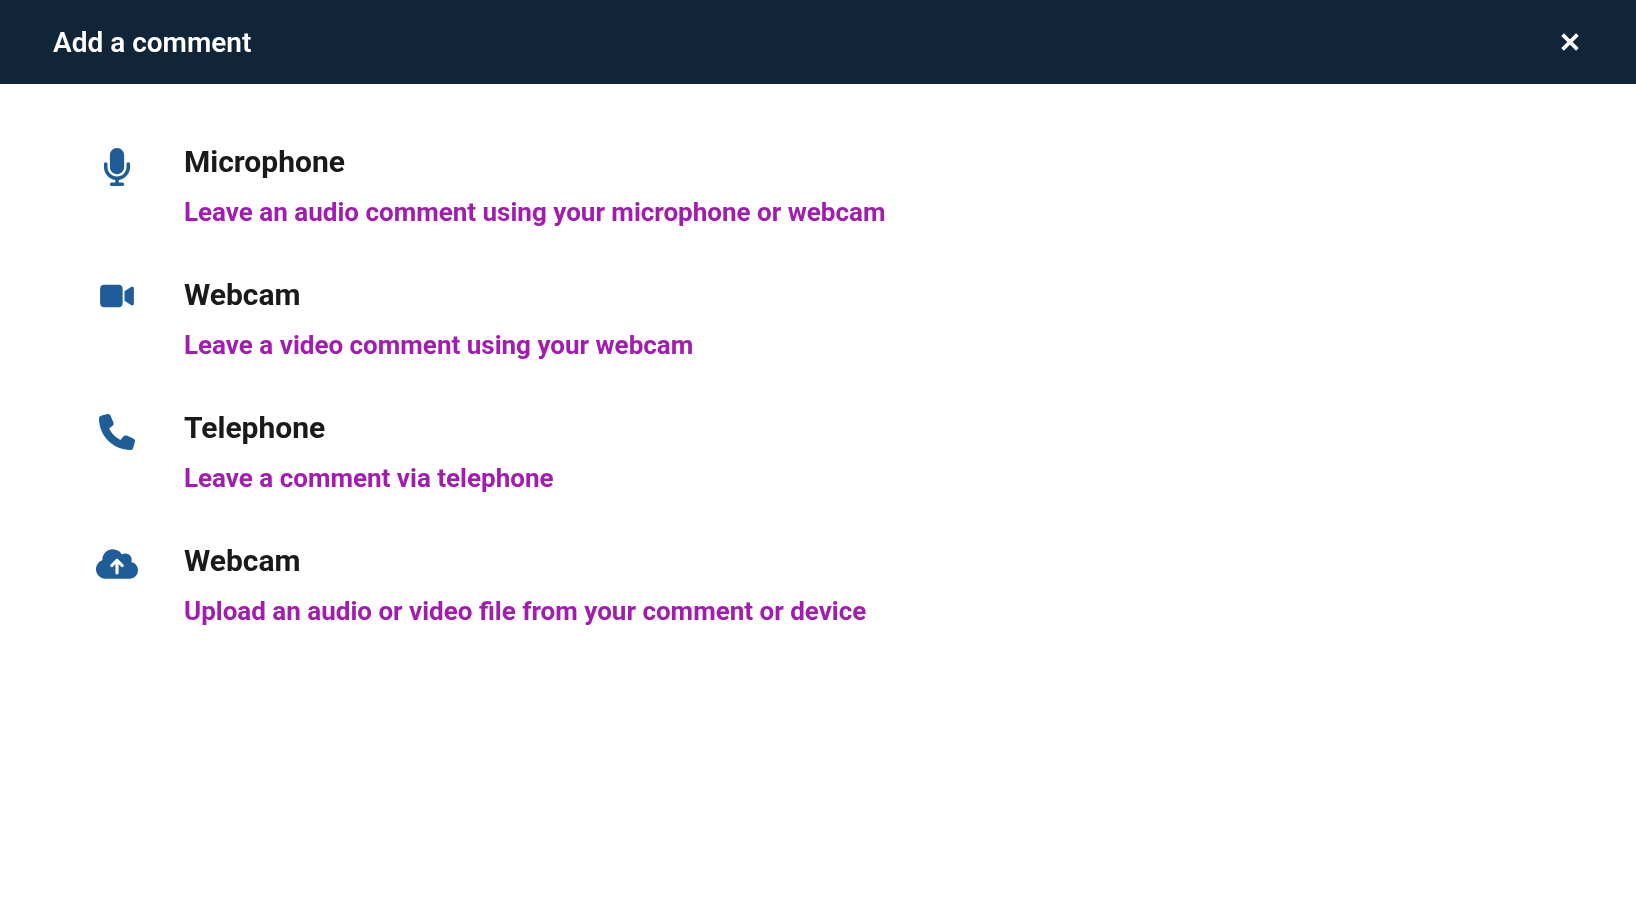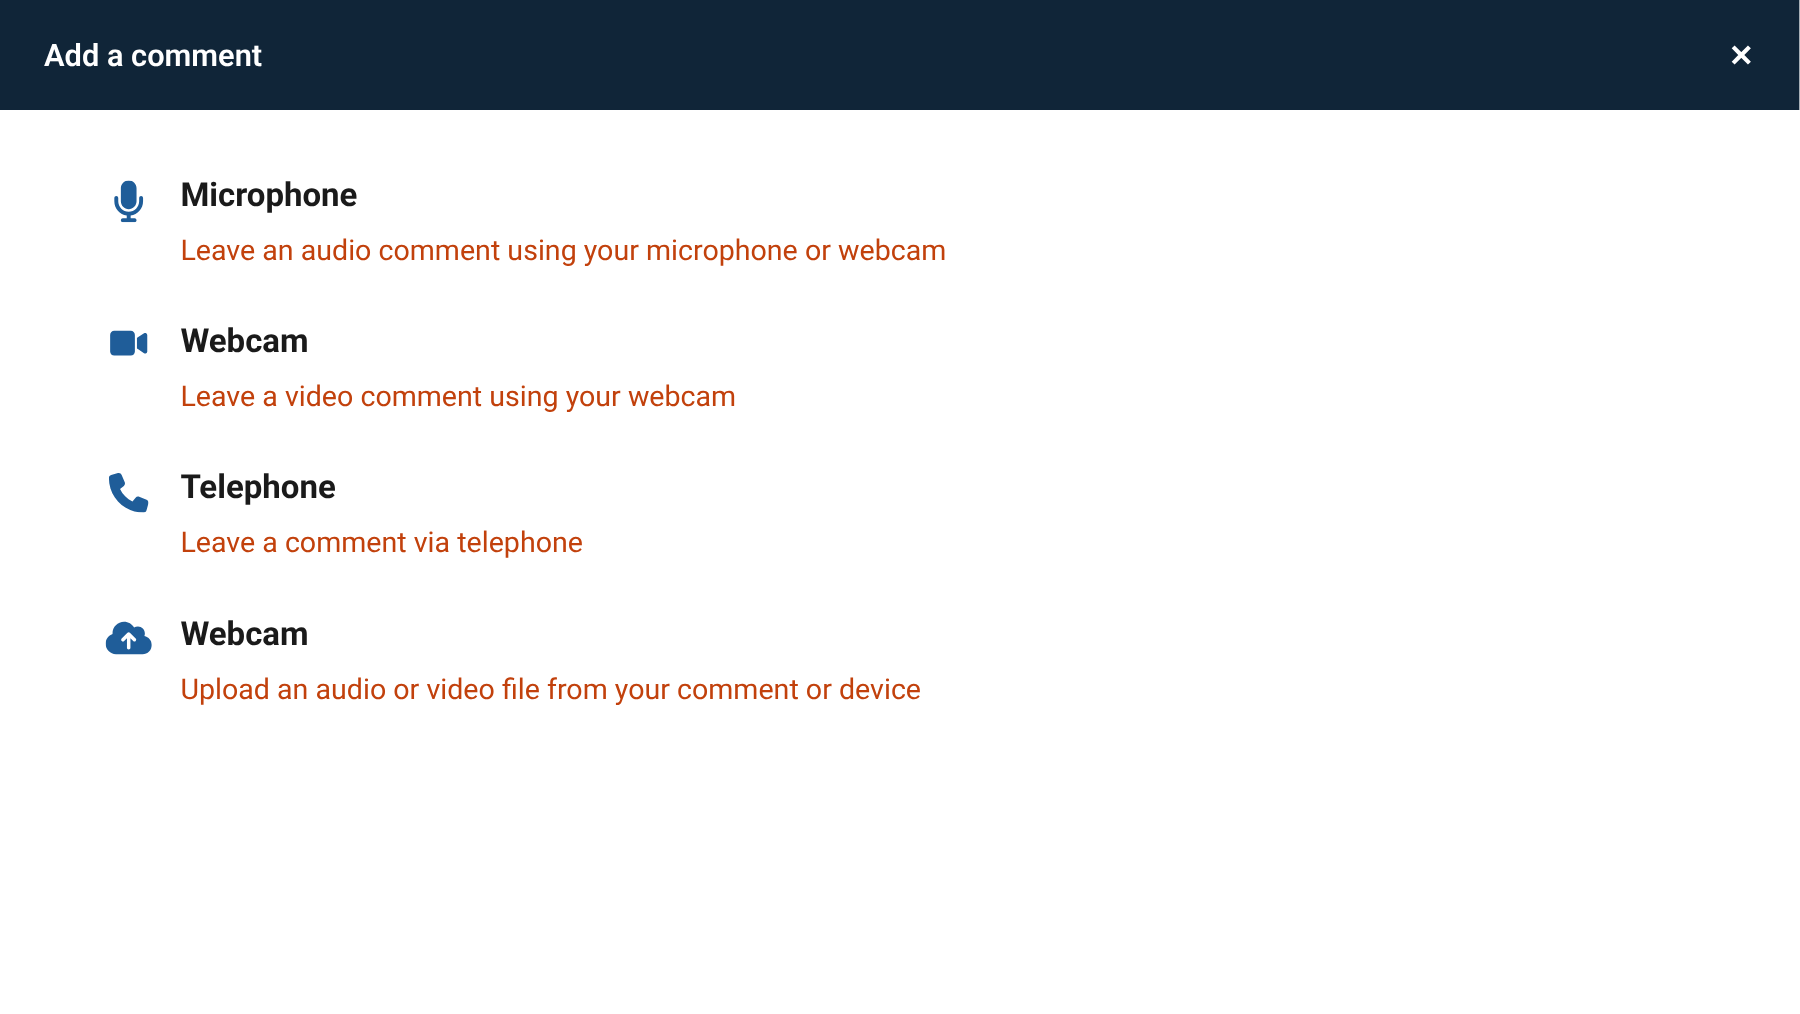--- a/index.html
+++ b/index.html
@@ -10,25 +10,25 @@
     
     body {
       font-family: -apple-system, BlinkMacSystemFont, "Segoe UI", Roboto, Helvetica, Arial, sans-serif;
       background: #ffffff;
       width: 1636px;
       height: 922px;
     }
     
     .header {
       background: #102538;
-      height: 100px;
+      height: 84px;
       display: flex;
       justify-content: space-between;
       align-items: center;
-      padding: 0 40px;
+      padding: 0 53px;
     }
     
     .title {
       color: #ffffff;
       font-size: 28px;
       font-weight: 600;
     }
     
     .close-btn {
       color: #ffffff;
@@ -40,20 +40,21 @@
     
     .content {
       padding: 60px 92px;
     }
     
     .option {
       display: flex;
       align-items: flex-start;
       margin-bottom: 50px;
       cursor: pointer;
+      gap: 20px;
     }
     
     .icon-wrap {
       width: 50px;
       display: flex;
       justify-content: center;
       align-items: flex-start;
       padding-top: 4px;
       flex-shrink: 0;
     }
@@ -68,22 +69,22 @@
     
     .option-title {
       font-size: 30px;
       font-weight: 700;
       color: #1a1a1a;
       margin-bottom: 18px;
     }
     
     .option-desc {
       font-size: 26px;
-      font-weight: 400;
-      color: #c2410c;
+      font-weight: 700;
+      color: #a21caf;
     }
   </style>
 </head>
 <body>
 
 <div class="header">
   <div class="title">Add a comment</div>
   <div class="close-btn">
     <svg width="26" height="26" viewBox="0 0 24 24" fill="currentColor">
       <path d="M19 6.41L17.59 5 12 10.59 6.41 5 5 6.41 10.59 12 5 17.59 6.41 19 12 13.41 17.59 19 19 17.59 13.41 12z" stroke="currentColor" stroke-width="1.5"></path>

